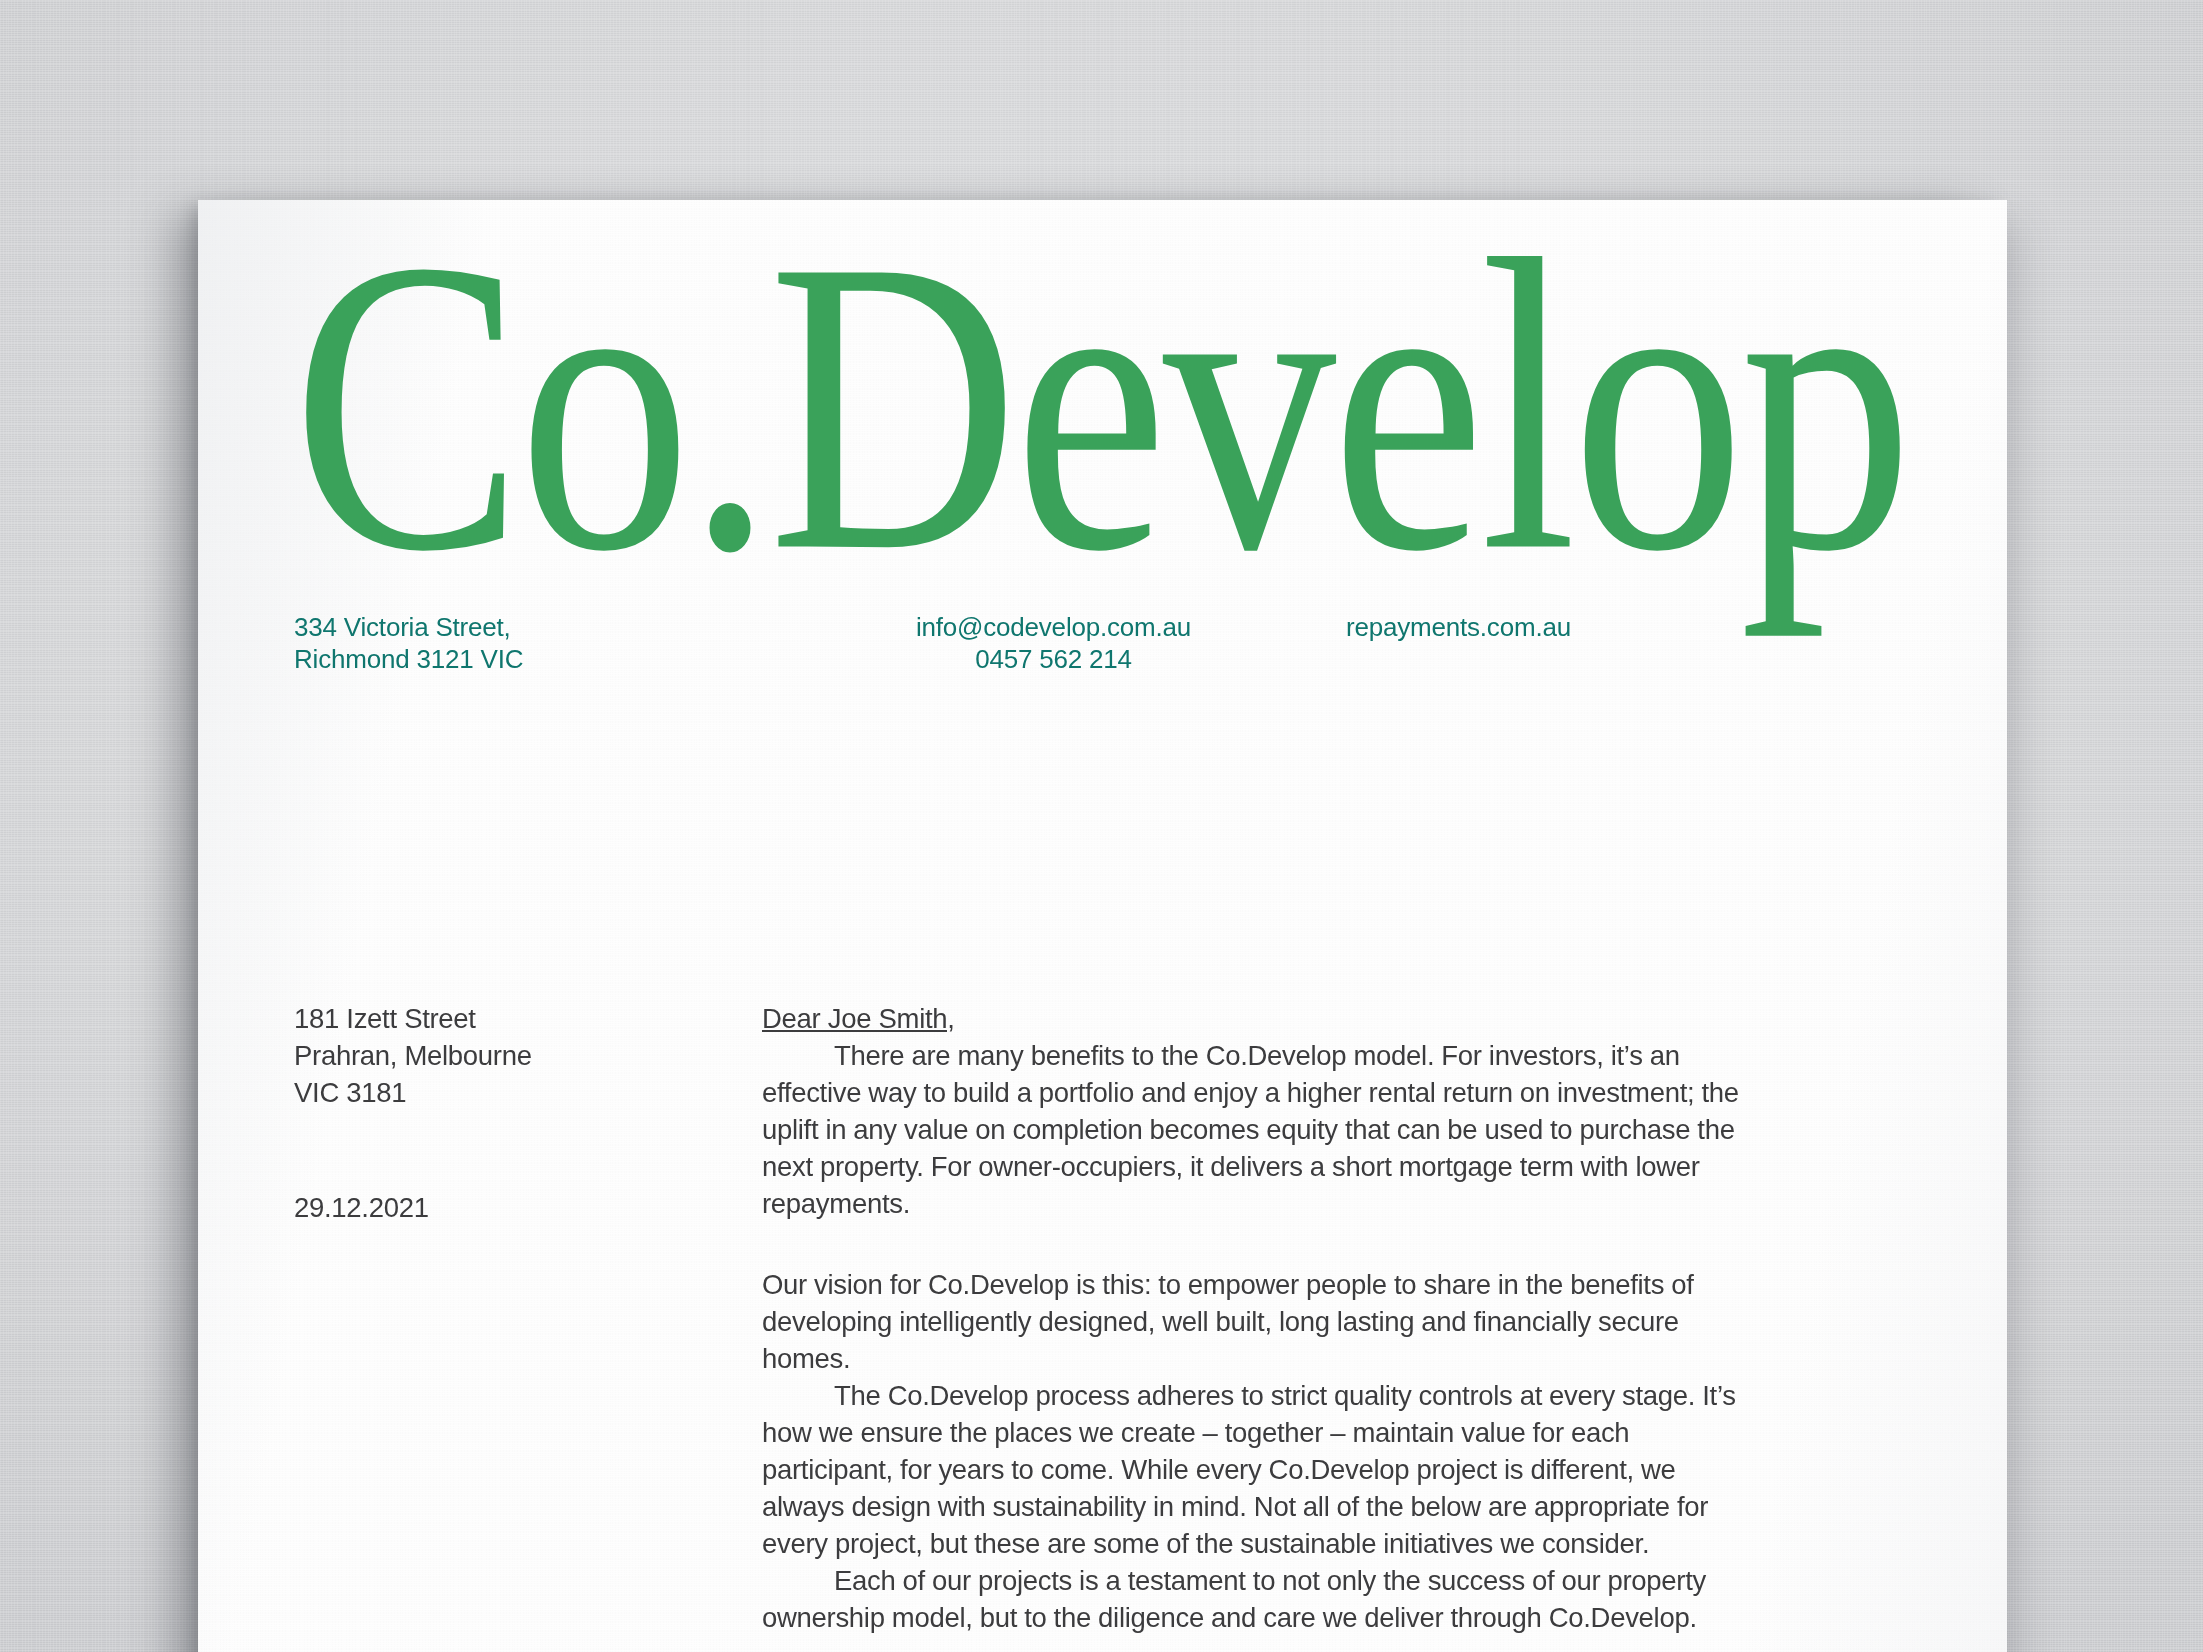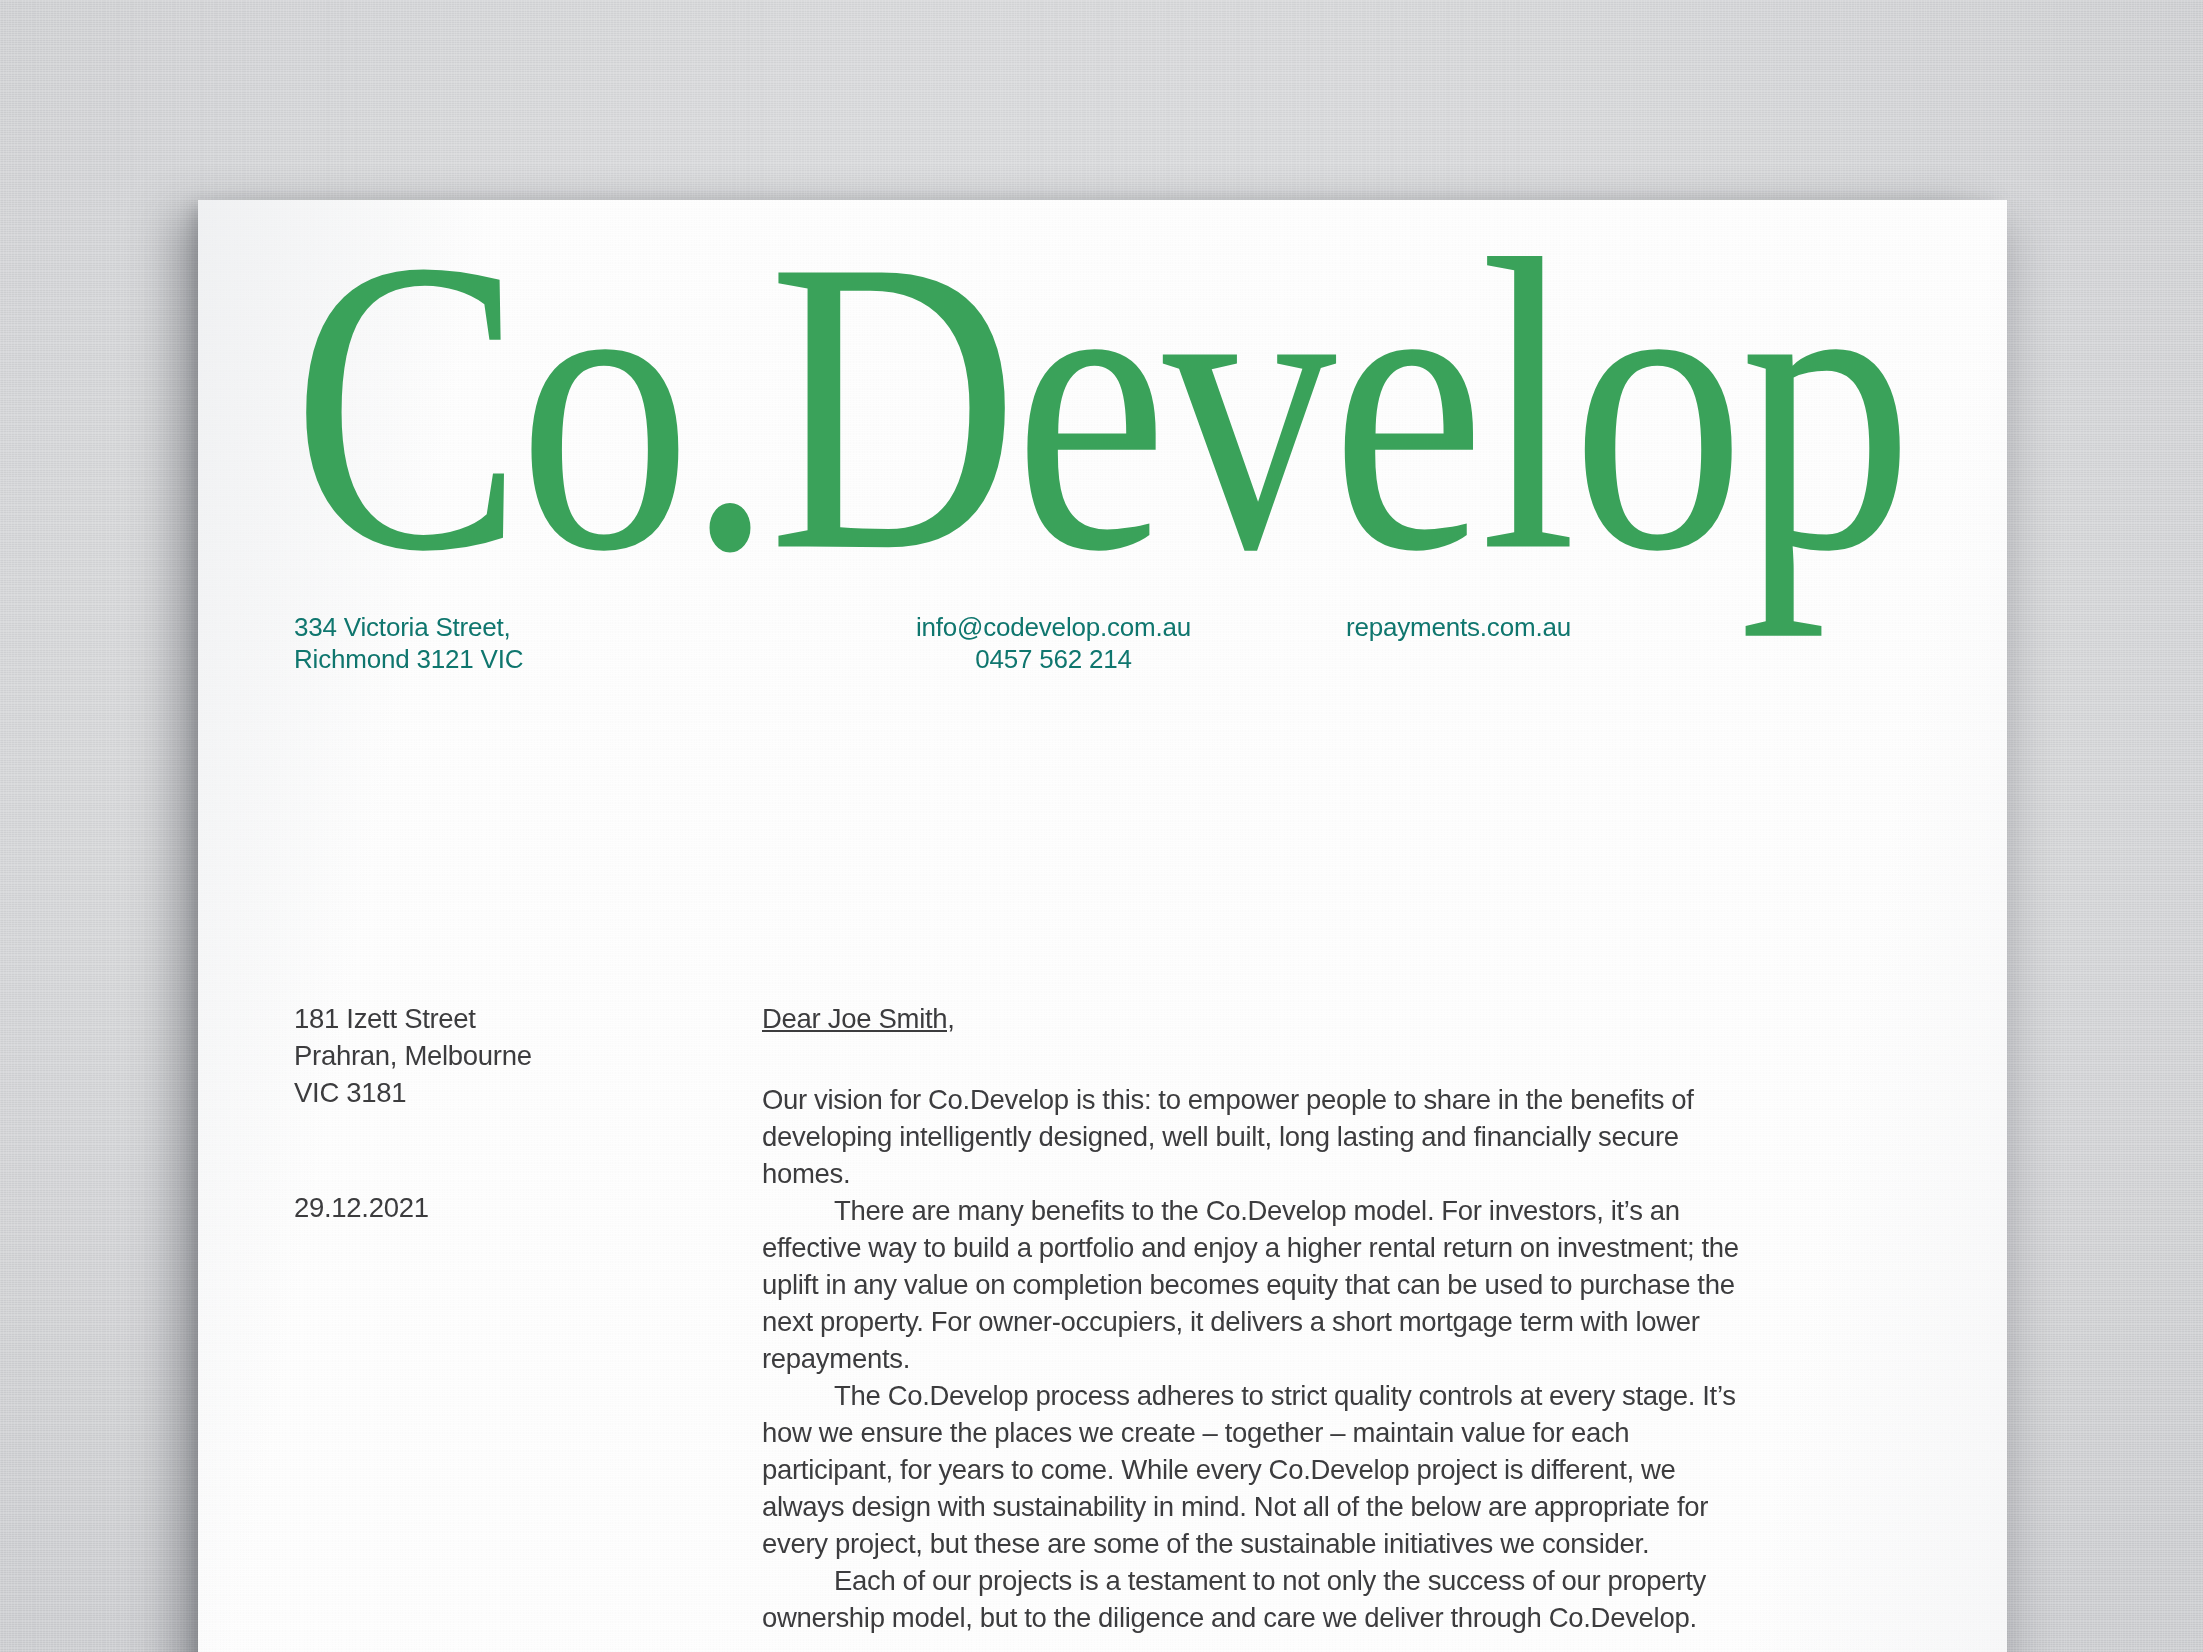--- a/index.html
+++ b/index.html
@@ -169,22 +169,22 @@
       <div class="meta-col">
         <div class="recipient">181 Izett Street
 Prahran, Melbourne
 VIC 3181</div>
         <div class="letter-date">29.12.2021</div>
       </div>
 
       <div class="body-col">
         <div class="salutation">Dear Joe Smith,</div>
 
+        <p class="para indent">There are many benefits to the Co.Develop model. For investors, it’s an effective way to build a portfolio and enjoy a higher rental return on investment; the uplift in any value on completion becomes equity that can be used to purchase the next property. For owner-occupiers, it delivers a short mortgage term with lower repayments.</p>
         <p class="para lead">Our vision for Co.Develop is this: to empower people to share in the benefits of developing intelligently designed, well built, long lasting and financially secure homes.</p>
-        <p class="para indent">There are many benefits to the Co.Develop model. For investors, it’s an effective way to build a portfolio and enjoy a higher rental return on investment; the uplift in any value on completion becomes equity that can be used to purchase the next property. For owner-occupiers, it delivers a short mortgage term with lower repayments.</p>
         <p class="para indent">The Co.Develop process adheres to strict quality controls at every stage. It’s how we ensure the places we create – together – maintain value for each participant, for years to come. While every Co.Develop project is different, we always design with sustainability in mind. Not all of the below are appropriate for every project, but these are some of the sustainable initiatives we consider.</p>
         <p class="para indent">Each of our projects is a testament to not only the success of our property ownership model, but to the diligence and care we deliver through Co.Develop.</p>
       </div>
 
     </div>
 
   </div>
 </div>
 
 

